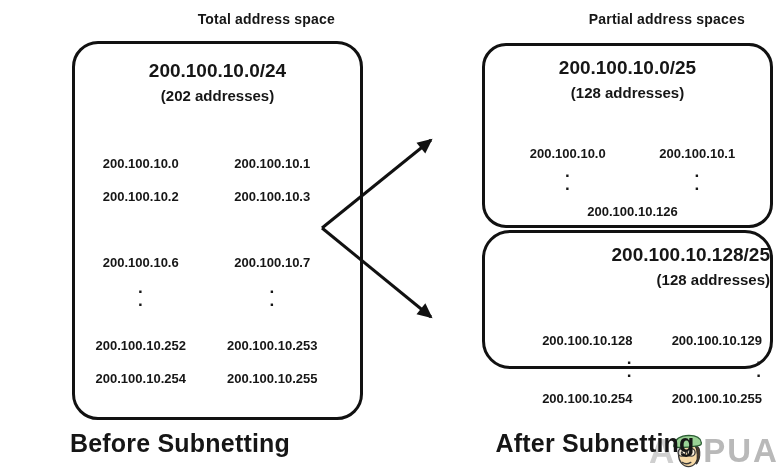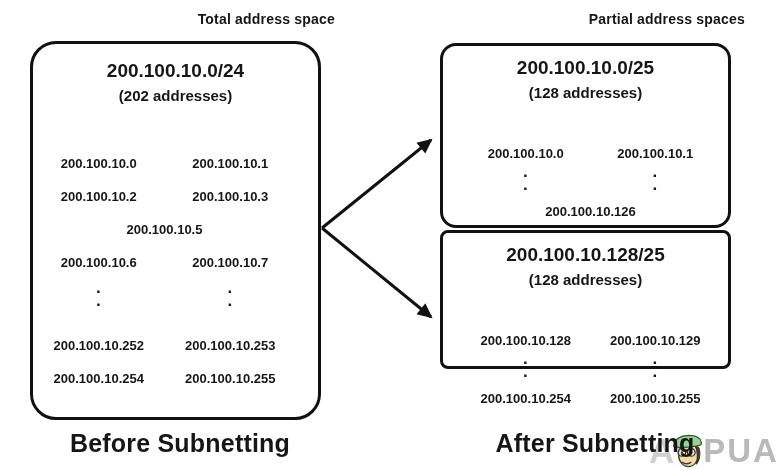--- a/index.html
+++ b/index.html
@@ -7,25 +7,25 @@
     position:relative; width:780px; height:470px; background:#ffffff;
     overflow:hidden; font-family:"Liberation Sans", sans-serif; font-weight:bold;
     color:#161616; -webkit-font-smoothing:antialiased;
   }
   .space-title { position:absolute; top:11px; font-size:14px; text-align:right; letter-spacing:0.2px; }
   .title-left  { left:35px;  width:300px; }
   .title-right { left:450px; width:295px; }
 
   .box {
     position:absolute; box-sizing:border-box; background:#ffffff;
-    border:3px solid #111111; border-radius:26px; text-align:center;
+    border:3px solid #111111; border-radius:26px; text-align:center;margin-left:42px;
   }
   .box-total { left:30px;  top:41px;  width:291px; height:379px; }
-  .box-s1    { left:440px; top:43px;  width:291px; height:185px; border-radius:16px; }
-  .box-s2    { left:440px; top:230px; width:291px; height:139px; border-radius:8px; }
+  .box-s1    { left:440px; top:43px;  width:291px; height:185px; border-radius:24px; }
+  .box-s2    { left:440px; top:230px; width:291px; height:139px; border-radius:28px;text-align:right; }
 
   .cidr  { font-size:19px; line-height:28px; padding-top:13px; }
   .box-s1 .cidr, .box-s2 .cidr { padding-top:8px; }
   .count { font-size:15px; line-height:22px; }
 
   .ip-grid { display:flex; flex-direction:column; }
   .box-total .ip-grid      { margin-top:40px; }
   .box-total .ip-grid.tail { margin-top:12px; }
   .box-s1 .ip-grid, .box-s2 .ip-grid { margin-top:36px; }
 
@@ -65,21 +65,20 @@
     <div class="ip-grid">
       <div class="ip-row">
         <span class="ip-cell">200.100.10.0</span>
         <span class="ip-cell">200.100.10.1</span>
       </div>
       <div class="ip-row">
         <span class="ip-cell">200.100.10.2</span>
         <span class="ip-cell">200.100.10.3</span>
       </div>
       <div class="ip-row">
-        <span class="ip-cell">200.100.10.5</span>
       </div>
       <div class="ip-row">
         <span class="ip-cell">200.100.10.6</span>
         <span class="ip-cell">200.100.10.7</span>
       </div>
       <div class="dots-row">
         <span class="vdots">·
 ·</span>
         <span class="vdots">·
 ·</span>

